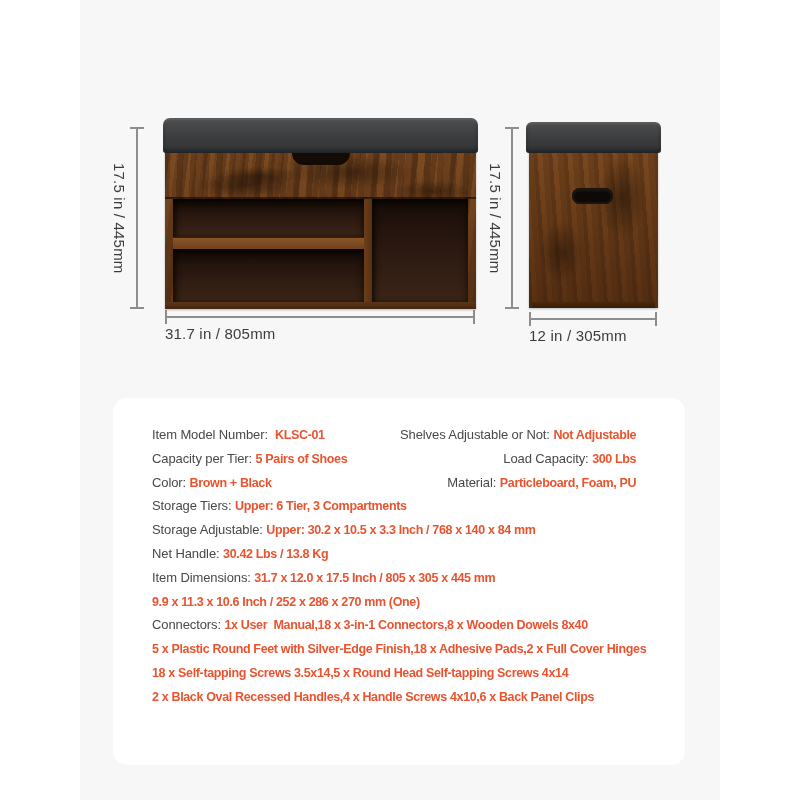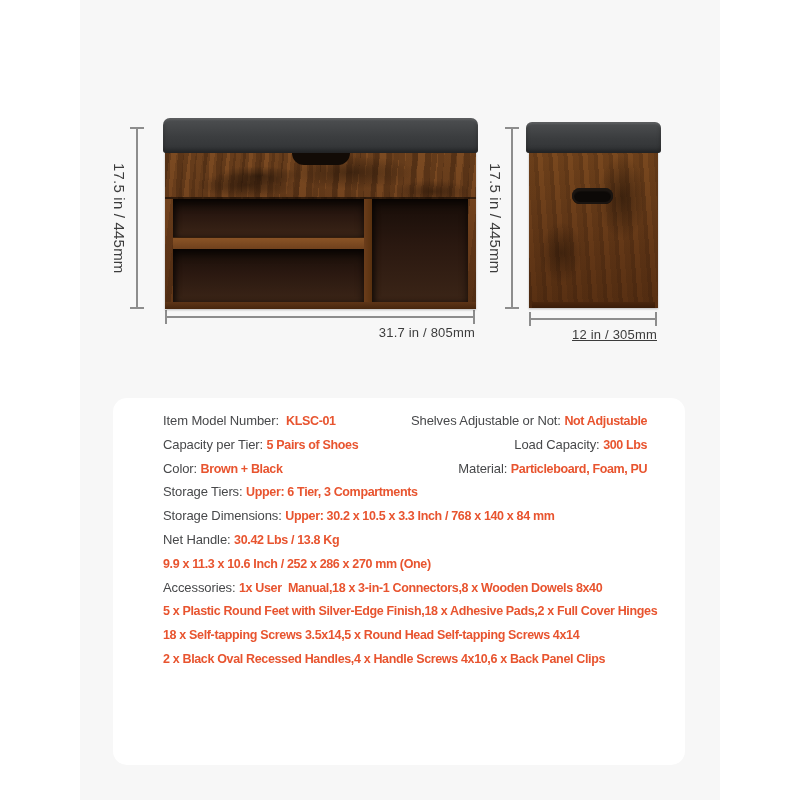--- a/index.html
+++ b/index.html
@@ -24,21 +24,21 @@
     content:"";position:absolute;top:-6px;width:2px;height:14px;background:#8d8d8d;
   }
   .dim-hline::before{left:0;}
   .dim-hline::after{right:0;}
   .dim-vlabel{
     position:absolute;writing-mode:vertical-rl;text-orientation:mixed;
     font-size:15px;color:#3c3c3c;letter-spacing:0.2px;
     display:flex;align-items:center;justify-content:center;
   }
   .dim-hlabel{
-    position:absolute;font-size:13px;color:#3c3c3c;text-align:right;letter-spacing:0.2px;
+    position:absolute;font-size:15px;color:#3c3c3c;text-align:left;letter-spacing:0.2px;
   }
   
   .bench-front{position:absolute;left:83px;top:118px;width:315px;height:191px;}
   .cushion{
     position:absolute;left:0;top:0;right:0;height:35px;
     background:linear-gradient(180deg,#4d4f51,#3b3d3f 55%,#313335);
     border-radius:7px 7px 3px 3px;
     box-shadow:inset 0 2px 2px rgba(255,255,255,0.10), inset 0 -3px 4px rgba(0,0,0,0.35);
     z-index:2;
   }
@@ -112,21 +112,21 @@
   }
   .side-base{
     position:absolute;left:3px;bottom:0;width:123px;height:6px;
     background:linear-gradient(180deg,#4a270e,#3a1d09);
   }
   
   .spec-card{
     position:absolute;left:33px;top:398px;width:572px;height:367px;
     background:#ffffff;border-radius:14px;
   }
-  .spec-col{position:absolute;top:11px;margin-left:11px;}
+  .spec-col{position:absolute;top:25px;}
   .spec-col-left{left:39px;}
   .spec-col-right{left:287px;text-align:right;}
   .srow{white-space:pre;height:23.8px;line-height:23.8px;font-size:13px;}
   .lab{color:#47484a;letter-spacing:-0.1px;}
   .val{color:#e8542f;font-weight:bold;font-size:12.5px;letter-spacing:-0.35px;}
 </style>
 </head>
 <body>
 
 <div class="stage">
@@ -157,32 +157,33 @@
 
   <div class="bench-side">
     <div class="side-cushion"></div>
     <div class="side-body">
       <div class="side-handle"></div>
       <div class="side-base"></div>
     </div>
   </div>
 
   <div class="dim-hline" style="left:449px;top:318px;width:128px;"></div>
-  <div class="dim-hlabel" style="left:449px;top:327px;width:128px;text-decoration:underline;">12 in / 305mm</div>
+  <div class="dim-hlabel" style="left:449px;top:327px;width:128px;">12 in / 305mm</div>
 
   <div class="spec-card">
     <div class="spec-col spec-col-left">
       <div class="srow"><span class="lab">Item Model Number:  </span><span class="val">KLSC-01</span></div>
       <div class="srow"><span class="lab">Capacity per Tier: </span><span class="val">5 Pairs of Shoes</span></div>
       <div class="srow"><span class="lab">Color: </span><span class="val">Brown + Black</span></div>
       <div class="srow"><span class="lab">Storage Tiers: </span><span class="val">Upper: 6 Tier, 3 Compartments</span></div>
-      <div class="srow"><span class="lab">Storage Dimensions: </span><span class="val">Upper: 30.2 x 10.5 x 3.3 Inch / 768 x 140 x 84 mm</span></div>
+      <div class="srow"><span class="lab">Storage Adjustable: </span><span class="val">Upper: 30.2 x 10.5 x 3.3 Inch / 768 x 140 x 84 mm</span></div>
       <div class="srow"><span class="lab">Net Handle: </span><span class="val">30.42 Lbs / 13.8 Kg</span></div>
+      <div class="srow"><span class="lab">Item Dimensions: </span><span class="val">31.7 x 12.0 x 17.5 Inch / 805 x 305 x 445 mm</span></div>
       <div class="srow"><span class="lab"></span><span class="val">9.9 x 11.3 x 10.6 Inch / 252 x 286 x 270 mm (One)</span></div>
-      <div class="srow"><span class="lab">Accessories: </span><span class="val">1x User  Manual,18 x 3-in-1 Connectors,8 x Wooden Dowels 8x40</span></div>
+      <div class="srow"><span class="lab">Connectors: </span><span class="val">1x User  Manual,18 x 3-in-1 Connectors,8 x Wooden Dowels 8x40</span></div>
       <div class="srow"><span class="lab"></span><span class="val">5 x Plastic Round Feet with Silver-Edge Finish,18 x Adhesive Pads,2 x Full Cover Hinges</span></div>
       <div class="srow"><span class="lab"></span><span class="val">18 x Self-tapping Screws 3.5x14,5 x Round Head Self-tapping Screws 4x14</span></div>
       <div class="srow"><span class="lab"></span><span class="val">2 x Black Oval Recessed Handles,4 x Handle Screws 4x10,6 x Back Panel Clips</span></div>
     </div>
     <div class="spec-col spec-col-right">
       <div class="srow"><span class="lab">Shelves Adjustable or Not: </span><span class="val">Not Adjustable</span></div>
       <div class="srow"><span class="lab">Load Capacity: </span><span class="val">300 Lbs</span></div>
       <div class="srow"><span class="lab">Material: </span><span class="val">Particleboard, Foam, PU</span></div>
     </div>
   </div>

